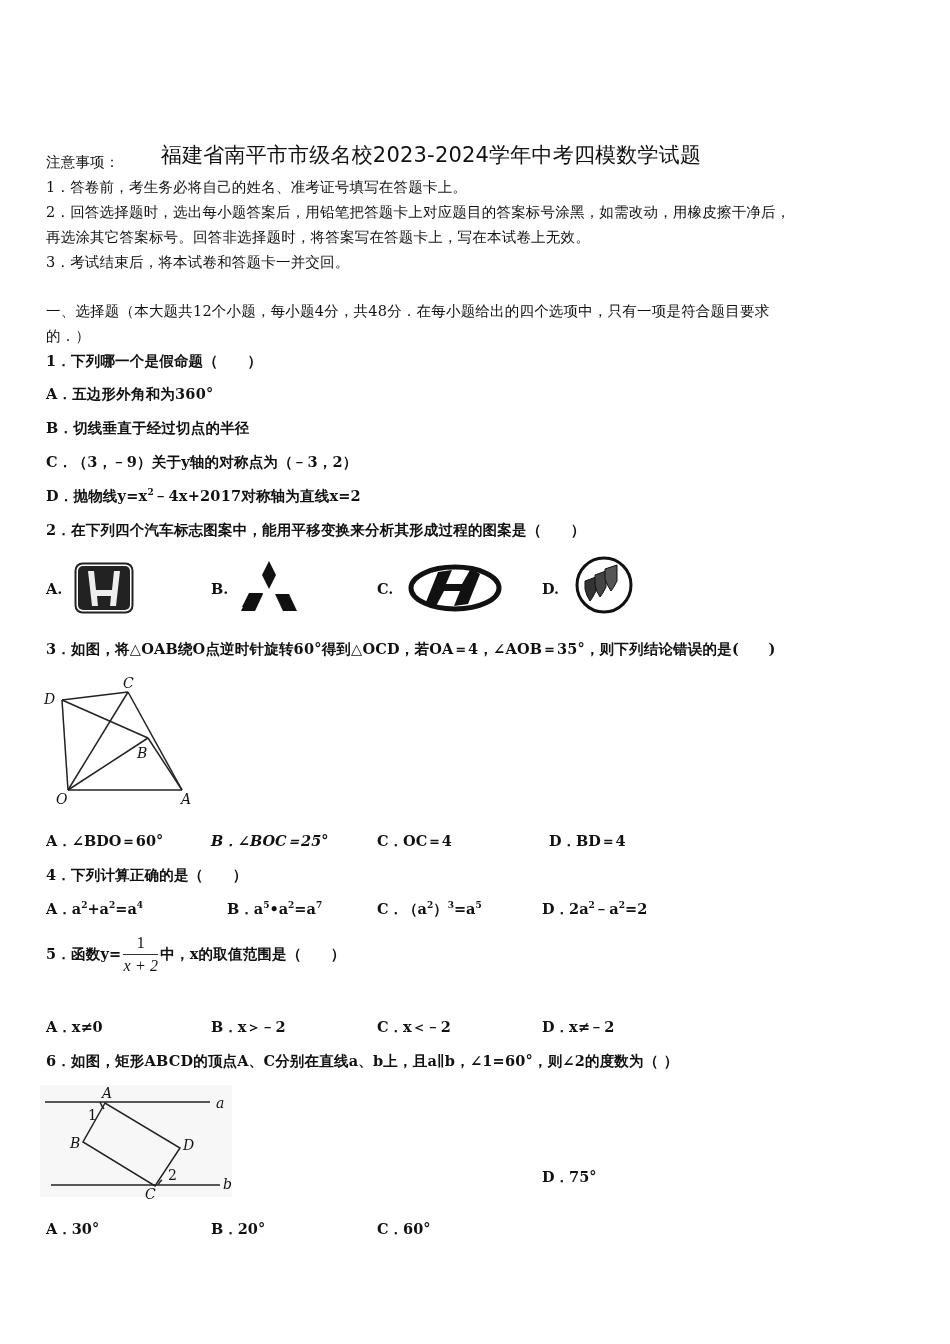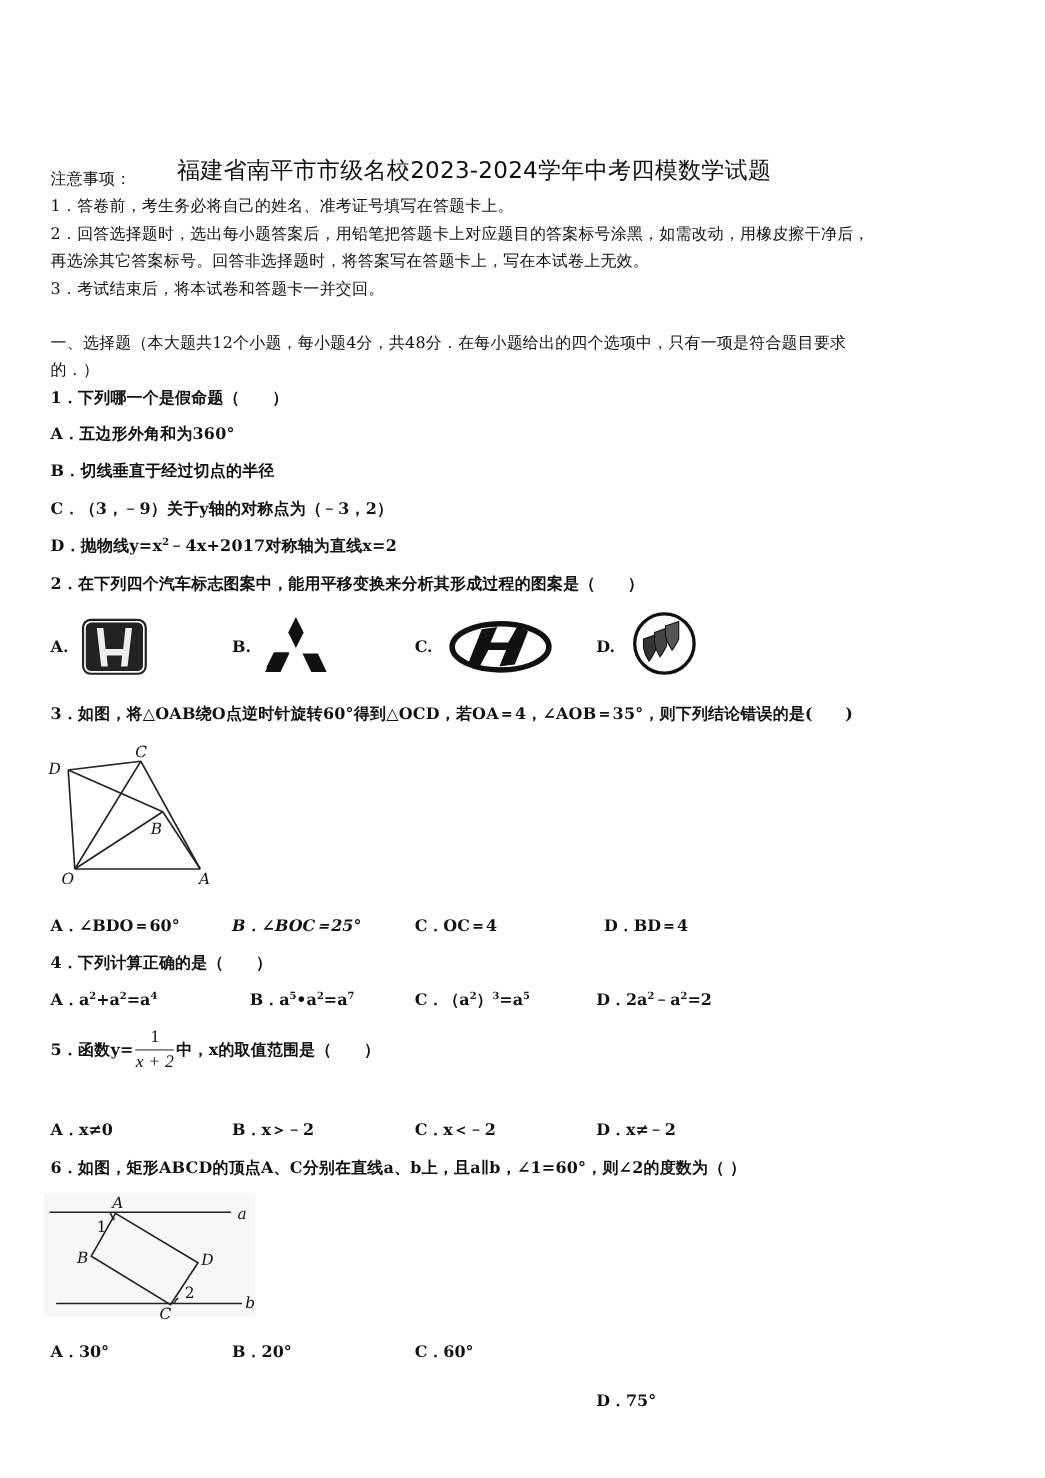--- a/index.html
+++ b/index.html
@@ -131,13 +131,13 @@
   <text class="lbl" x="105" y="114">C</text>
   <text class="lbl" x="176" y="23">a</text>
   <text class="lbl" x="183" y="104">b</text>
   <text class="lbl" style="font-style:normal;" x="48" y="35">1</text>
   <text class="lbl" style="font-style:normal;" x="128" y="95">2</text>
 </svg>
 
 <div class="abs opt" style="left:46px; top:1220px;">A．30°</div>
 <div class="abs opt" style="left:211px; top:1220px;">B．20°</div>
 <div class="abs opt" style="left:377px; top:1220px;">C．60°</div>
-<div class="abs opt" style="left:542px; top:1264px;">D．75°</div>
+<div class="abs opt" style="left:542px; top:1168px;">D．75°</div>
 
 </body></html>

